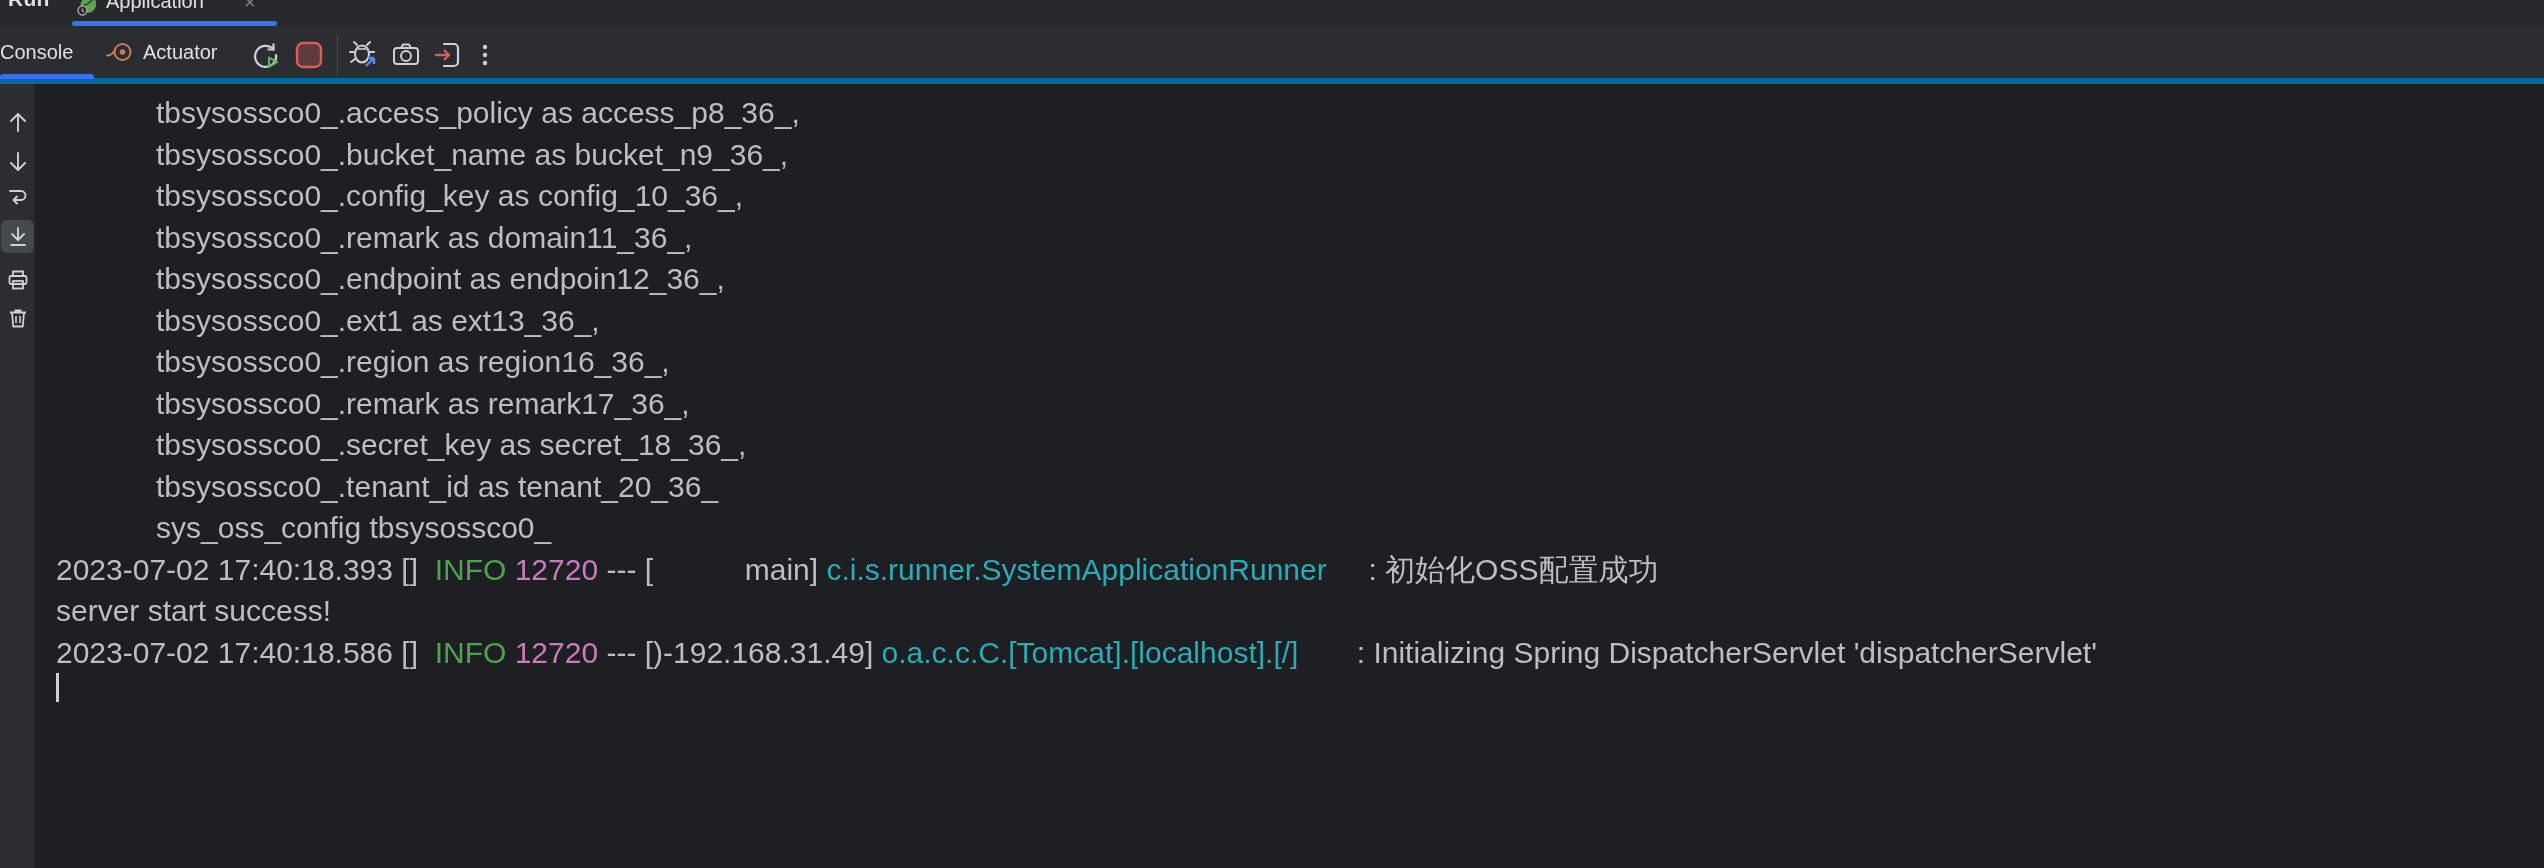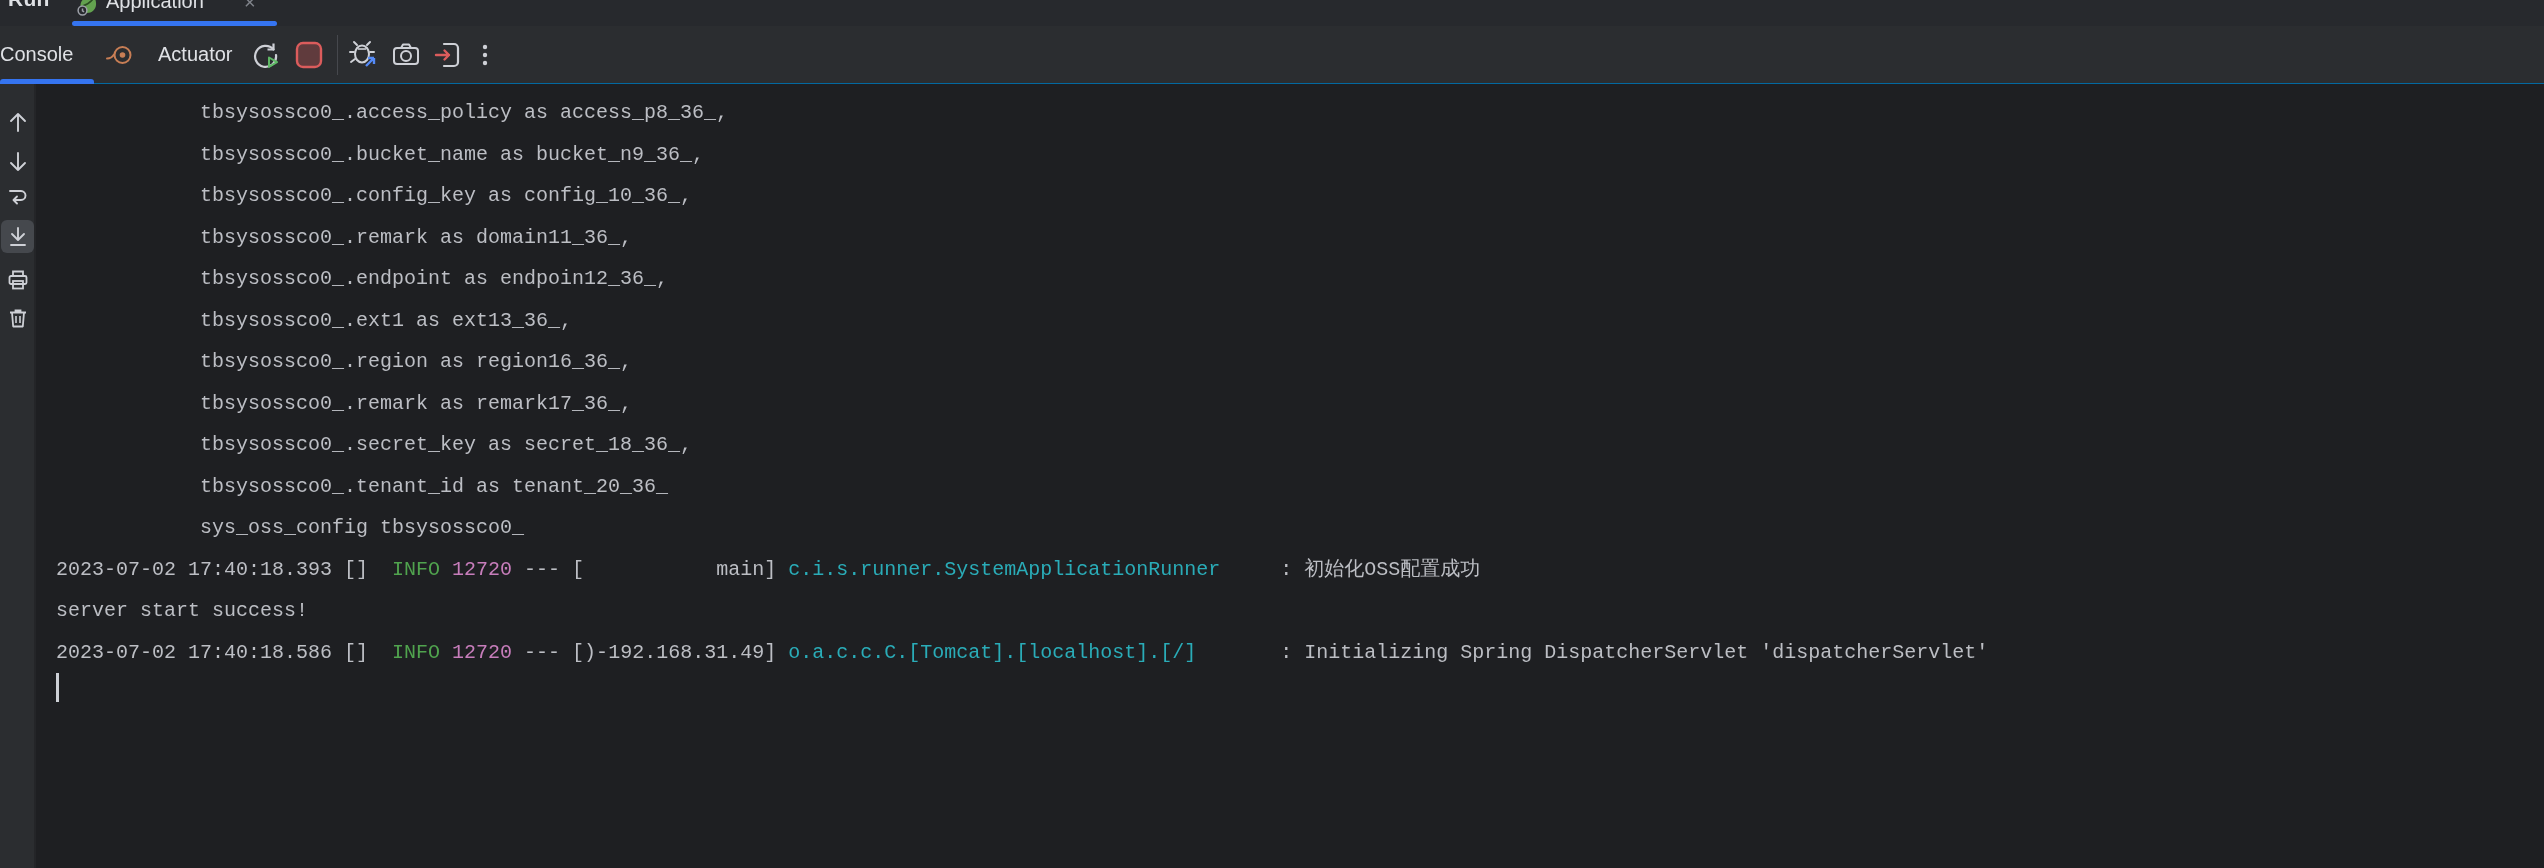--- a/index.html
+++ b/index.html
@@ -14,44 +14,44 @@
                color:#dfe1e5; letter-spacing:.3px; }
   .app-tab { position:absolute; left:72px; top:0; width:205px; height:26px; }
   .app-tab .tabicon { position:absolute; left:4px; top:-7px; }
   .app-tab .tablabel { position:absolute; left:34px; top:-10px; font-size:20px; color:#dfe1e5; }
   .app-tab .tabclose { position:absolute; left:172px; top:-9px; font-size:20px; color:#80848b; }
   .app-underline { position:absolute; left:72px; bottom:0; width:205px; height:5px;
                    background:#3574F0; border-radius:3px; }
 
   
   .toolbar { position:absolute; left:0; top:26px; width:100%; height:58px;
-             background:#2b2d30; border-bottom:1px solid #0369a1; }
+             background:#2b2d30; border-bottom:6px solid #0369a1; }
   .tab-console { position:absolute; left:0; top:0; height:100%; display:flex; align-items:center; }
   .tab-console .lbl { font-size:20px; color:#dfe1e5; }
   .console-underline { position:absolute; left:0; bottom:-1px; width:94px; height:5px;
                        background:#3574F0; border-radius:3px 3px 0 0; }
   .tab-actuator { position:absolute; left:104px; top:0; height:100%;
-                  display:flex; align-items:center; gap:24px; }
+                  display:flex; align-items:center; gap:9px; }
   .tab-actuator .lbl { font-size:20px; color:#dfe1e5; }
   .tbtn { position:absolute; top:11px; width:36px; height:36px; border-radius:6px;
           display:flex; align-items:center; justify-content:center; }
   .sep { position:absolute; left:337px; top:9px; width:1px; height:40px; background:#46484d; }
 
   
   .console { position:absolute; left:0; top:84px; width:100%; height:784px; background:#1e1f22; }
   .gutter { position:absolute; left:0; top:0; width:36px; height:100%;
             background:#2b2d30; border-right:2px solid #242528; }
   .gbtn { position:absolute; left:1px; width:33px; height:33px; border-radius:6px;
           display:flex; align-items:center; justify-content:center; }
   .gbtn.selected { background:#45484d; }
   .g-up { top:21px; } .g-down { top:61px; } .g-wrap { top:96px; }
   .g-end { top:136px; } .g-print { top:179px; } .g-clear { top:217px; }
 
   .output { position:absolute; left:38px; top:0; right:0; bottom:0; padding:8px 0 0 18px;
-            font-family:Liberation Mono, monospace; font-size:20px; line-height:41.5px;
+            font-family:Liberation Sans, sans-serif; font-size:30px; line-height:41.5px;
             color:#BCBEC4; }
   .console-line { white-space:pre; height:41.5px; position:relative; }
   .caret { position:absolute; left:0; top:0; width:3px; height:29px; background:#cdd0d6; }
 
   svg { display:block; }
 </style>
 </head>
 <body>
 
 <div class="root">

